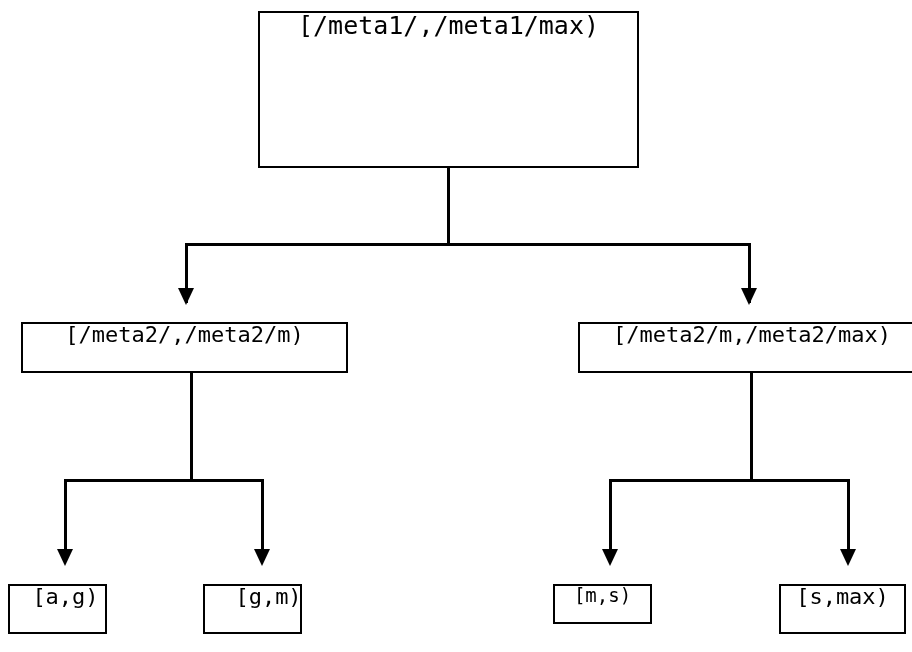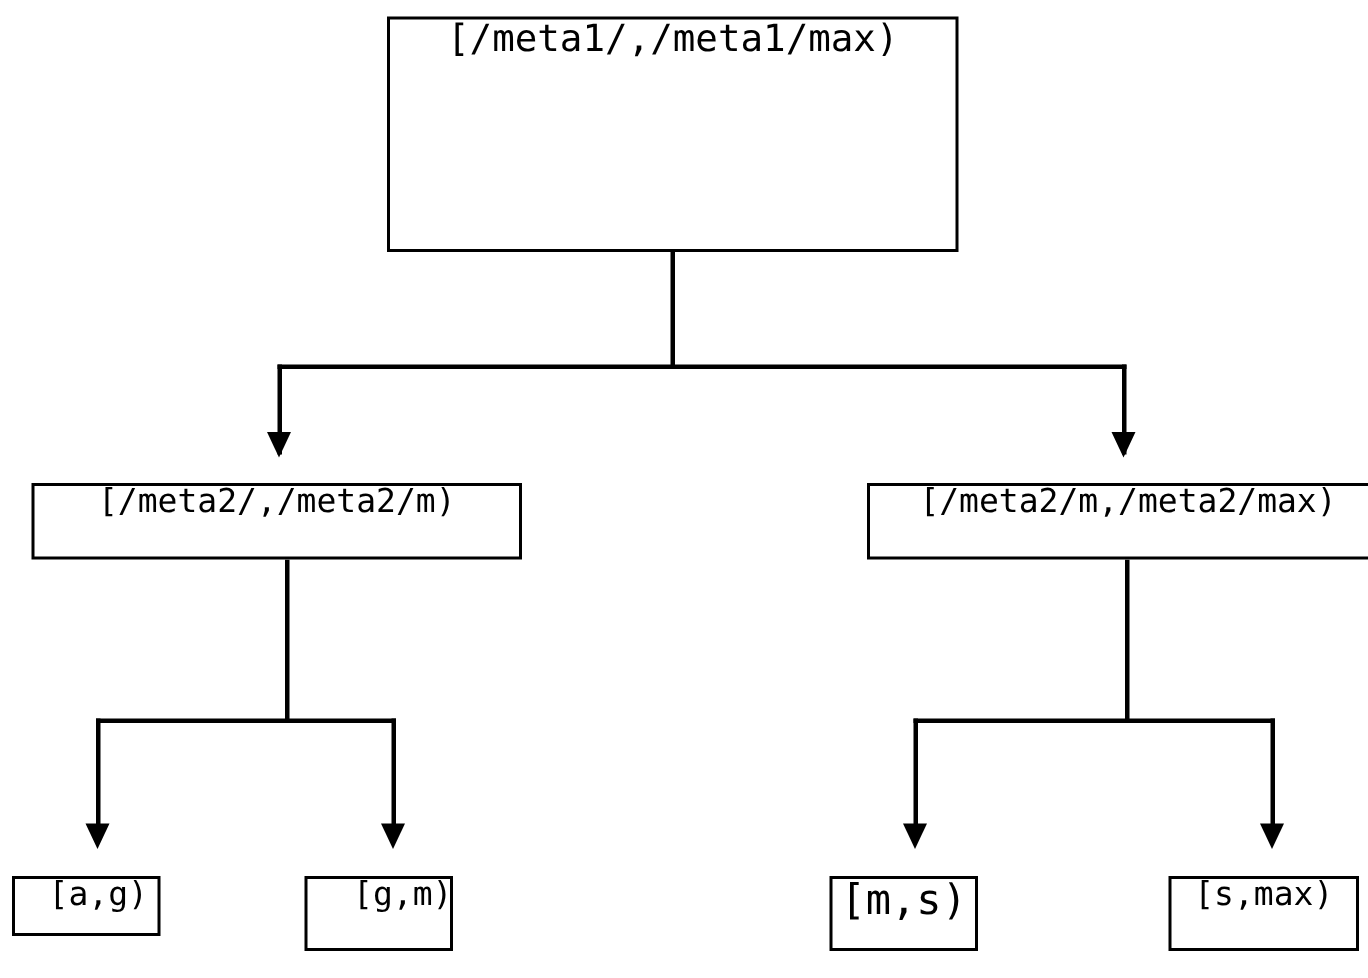--- a/index.html
+++ b/index.html
@@ -42,34 +42,34 @@
     width: 327px; height: 51px;
     font-size: 22px;
   }
   #node-mid-right {
     left: 578px; top: 322px;
     width: 348px; height: 51px;
     font-size: 22px;
   }
   #node-leaf-0 {
     left: 8px; top: 584px;
-    width: 99px; height: 40px;
+    width: 99px; height: 50px;
     font-size: 22px;
     padding-left: 16px;
   }
   #node-leaf-1 {
     left: 203px; top: 584px;
     width: 99px; height: 50px;
     font-size: 22px;
     padding-left: 32px;
   }
   #node-leaf-2 {
     left: 553px; top: 584px;
-    width: 99px; height: 50px;
-    font-size: 28px;
+    width: 99px; height: 40px;
+    font-size: 19px;
   }
   #node-leaf-3 {
     left: 779px; top: 584px;
     width: 127px; height: 50px;
     font-size: 22px;
   }
   
   .edge-v {
     position: absolute;
     width: 3px;

